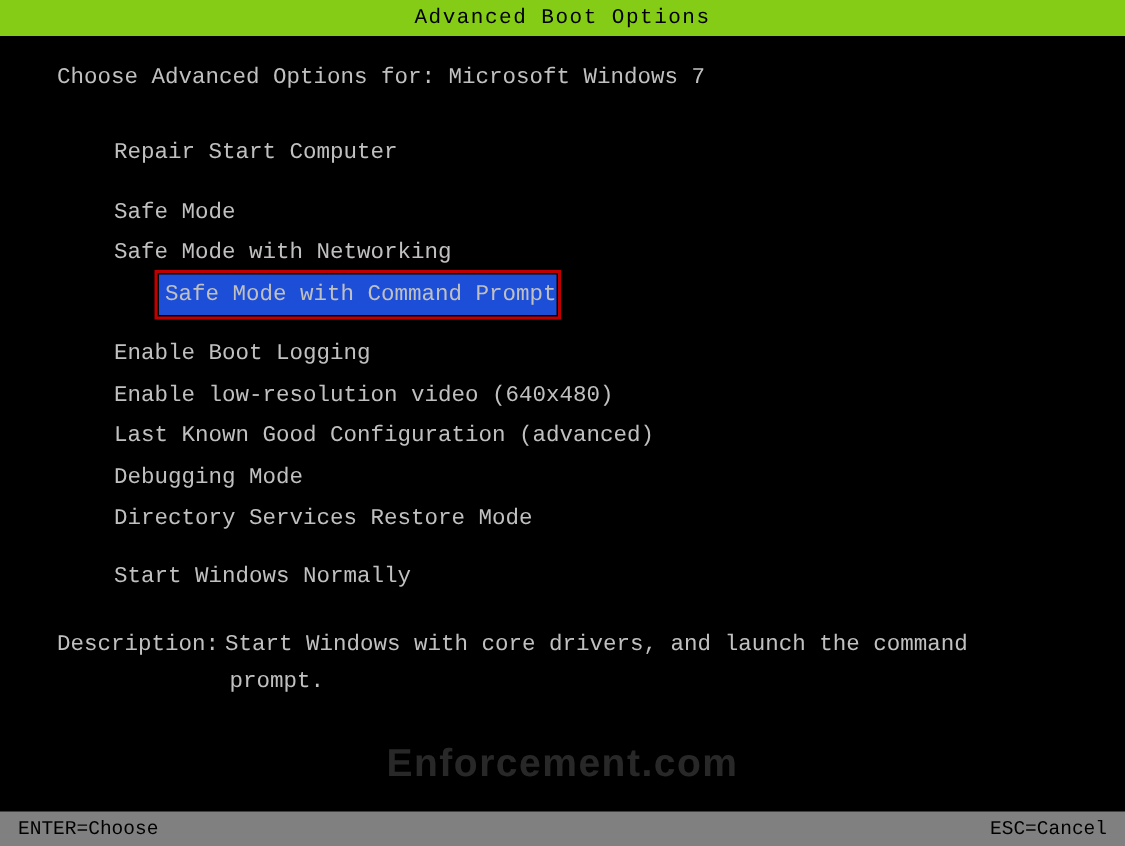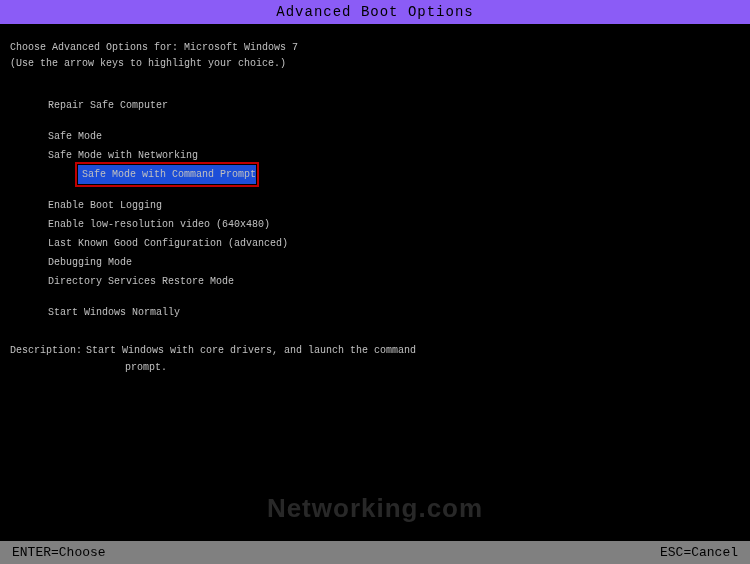--- a/index.html
+++ b/index.html
@@ -21,35 +21,35 @@
 
     .screen {
       width: 750px;
       height: 564px;
       background: #000;
       display: flex;
       flex-direction: column;
     }
 
     .title-bar {
-      background: #8b5cf6;
+      background: #84cc16;
       color: #000;
       text-align: center;
       padding: 4px 0;
       font-size: 14px;
       font-family: 'Courier New', Courier, monospace;
       letter-spacing: 1px;
     }
 
     .content {
       flex: 1;
-      padding: 16px 22px 8px 10px;
+      padding: 16px 22px 8px 38px;
       color: #c0c0c0;
       font-family: 'Courier New', Courier, monospace;
-      font-size: 10px;
+      font-size: 15px;
     }
 
     .intro-text {
       margin-bottom: 24px;
       line-height: 1.6;
     }
 
     .menu-section {
       margin-bottom: 8px;
     }
@@ -142,25 +142,24 @@
 <div class="screen">
 
   <div class="title-bar">
     <span>Advanced Boot Options</span>
   </div>
 
   <div class="content">
 
     <div class="intro-text">
       <div>Choose Advanced Options for: Microsoft Windows 7</div>
-      <div>(Use the arrow keys to highlight your choice.)</div>
     </div>
 
     <div class="menu-section">
-      <div class="menu-item">Repair Safe Computer</div>
+      <div class="menu-item">Repair Start Computer</div>
     </div>
 
     <div class="menu-section">
       <div class="menu-item section-start">Safe Mode</div>
       <div class="menu-item">Safe Mode with Networking</div>
       <div style="padding-left: 34px; margin-top: 0;">
         <span class="menu-item highlighted">Safe Mode with Command Prompt</span>
       </div>
     </div>
 
@@ -177,20 +176,20 @@
     <div class="description-area">
       <div class="description-line">
         <span class="description-label">Description:</span>
         <span class="description-text">Start Windows with core drivers, and launch the command</span>
       </div>
       <div class="description-indent">prompt.</div>
     </div>
 
   </div>
 
-  <div class="watermark">Networking.com</div>
+  <div class="watermark">Enforcement.com</div>
 
   <div class="footer-bar">
     <div class="footer-item">ENTER=Choose</div>
     <div class="footer-item">ESC=Cancel</div>
   </div>
 
 </div>
 
 </body></html>

